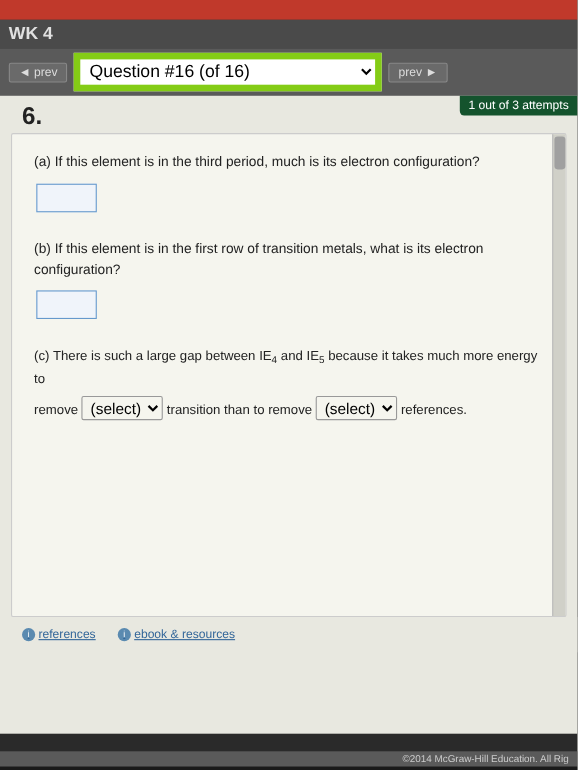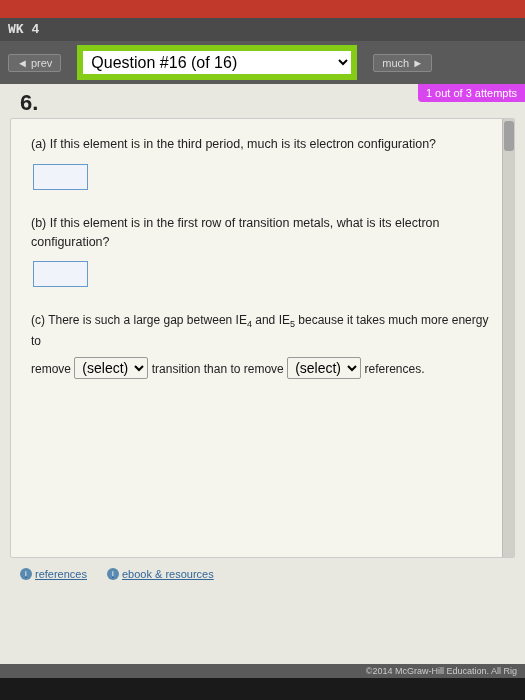--- a/index.html
+++ b/index.html
@@ -23,31 +23,30 @@
     .header-bar {
       background: #4a4a4a;
       display: flex;
       align-items: center;
       padding: 4px 8px;
       gap: 6px;
     }
 
     .hw-label {
       color: #e0e0e0;
-      font-size: 13px;
+      font-size: 16px;
       font-weight: bold;
-      font-family: Liberation Mono, monospace;
     }
 
     .nav-bar {
       background: #5a5a5a;
       display: flex;
       align-items: center;
       padding: 4px 8px;
-      gap: 16px;
+      gap: 6px;
     }
 
     .prev-btn, .next-btn {
       background: #6a6a6a;
       color: #ddd;
       border: 1px solid #888;
       padding: 2px 8px;
       font-size: 11px;
       cursor: pointer;
       border-radius: 2px;
@@ -88,21 +87,21 @@
       font-size: 11px;
       color: #444;
       line-height: 1.4;
       padding-top: 2px;
     }
 
     .attempts-badge {
       position: absolute;
       right: 0;
       top: 0;
-      background: #d946ef;
+      background: #14532d;
       color: #fff;
       font-size: 11px;
       padding: 3px 8px;
       border-radius: 0 0 0 4px;
     }
 
     .question-body {
       background: #f5f5ee;
       margin: 0 10px;
       padding: 16px 20px;
@@ -181,20 +180,21 @@
       text-align: center;
       line-height: 12px;
     }
 
     .copyright-bar {
       background: #5a5a5a;
       color: #ccc;
       font-size: 9px;
       text-align: right;
       padding: 2px 8px;
+      margin-top: 16px;
     }
 
     .bottom-dark {
       background: #1a1a1a;
       height: 80px;
     }
 
     .scrollbar-track {
       position: absolute;
       right: 0;
@@ -219,21 +219,21 @@
 
 <div class="top-bar"></div>
 
 <div class="header-bar">
   <span class="hw-label">WK 4</span>
 </div>
 
 <div class="nav-bar">
   <button class="prev-btn">◄ prev</button>
   <select class="question-select"><option>Question #16 (of 16)</option></select>
-  <button class="next-btn">much ►</button>
+  <button class="next-btn">prev ►</button>
 </div>
 
 <div class="main-content">
 
   <div class="attempts-badge">1 out of 3 attempts</div>
 
   <div class="value-row">
     <div class="question-number">6.</div>
   </div>
 

